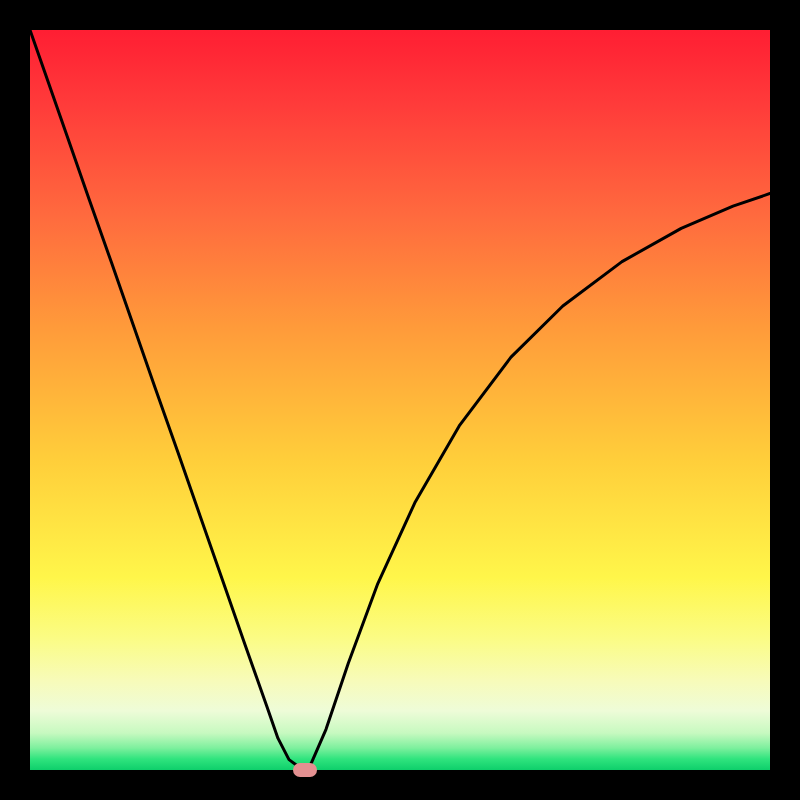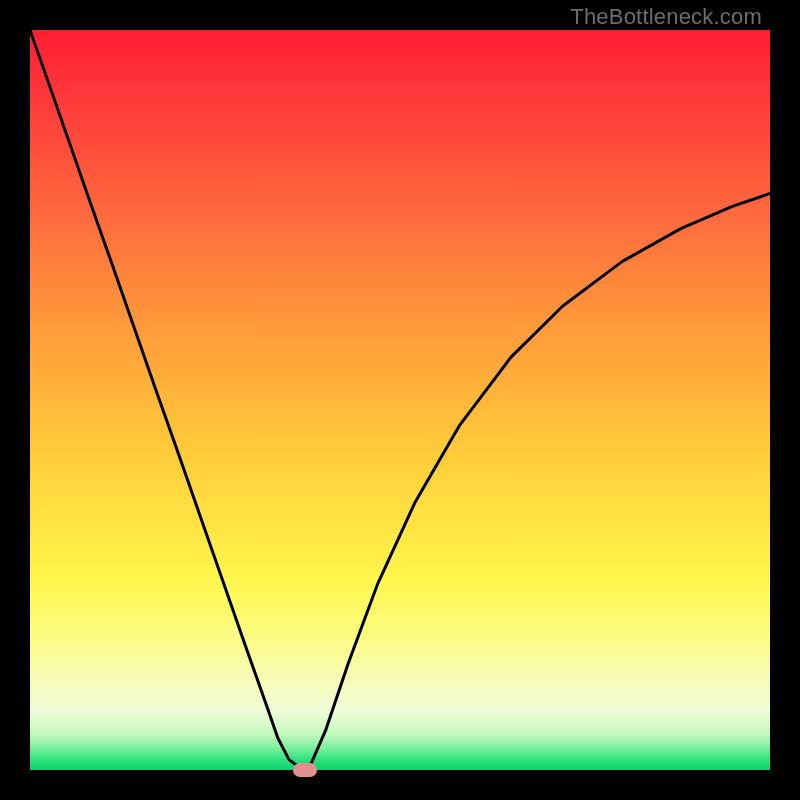--- a/index.html
+++ b/index.html
@@ -61,20 +61,19 @@
     height: 14px;
     background: #e39091;
     border-radius: 8px;
     transform: translate(-50%, -50%);
   }
 </style>
 </head>
 <body>
 
 <div class="frame">
-  <div class="watermark">TheBottleneck.com</div>
   <div class="plot">
     <svg class="curve" width="740" height="740" viewBox="0 0 740 740">
       <path id="curve-path" fill="none" stroke="#000000" stroke-width="3" stroke-linecap="round" stroke-linejoin="round" d="M0.00 0.00 L14.80 42.18 L37.00 105.82 L59.20 169.46 L81.40 232.36 L103.60 296.00 L125.80 359.64 L148.00 422.54 L170.20 486.18 L192.40 549.82 L214.60 613.46 L236.80 676.36 L247.90 708.18 L259.00 729.64 L270.10 737.78 L275.28 740.00 L281.20 733.34 L296.00 699.30 L318.20 633.44 L347.80 553.52 L384.80 472.86 L429.20 395.90 L481.00 327.08 L532.80 276.02 L592.00 231.62 L651.20 198.32 L703.00 176.12 L740.00 163.54"></path>
     </svg>
     <div id="marker" class="marker" style="left: 275.28px; top: 740px; background: rgb(227, 144, 145);"></div>
   </div>
 </div>
 
 </body></html>

